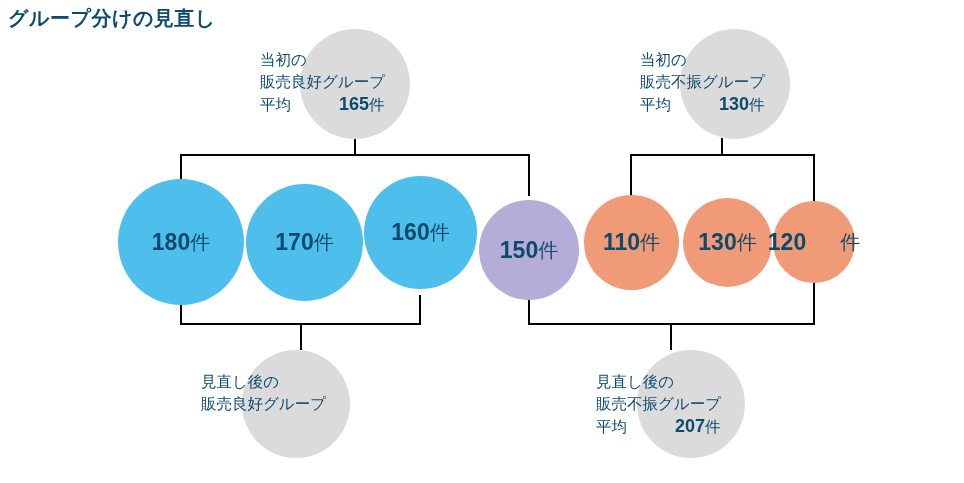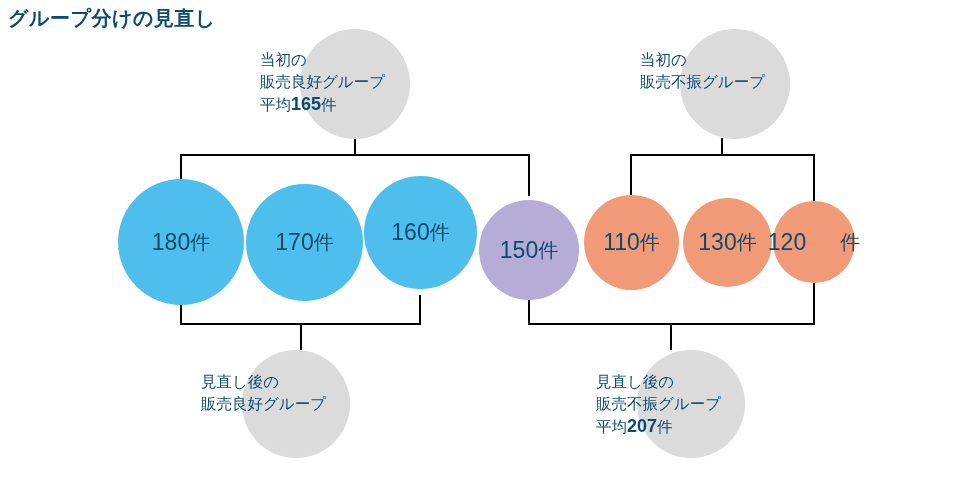--- a/index.html
+++ b/index.html
@@ -11,28 +11,28 @@
   .title {
     position:absolute; left:8px; top:5px;
     font-size:20px; font-weight:700; letter-spacing:0.5px;
   }
   .line { position:absolute; background:#000; z-index:1; }
   .circle {
     position:absolute; border-radius:50%; z-index:2;
     display:flex; align-items:center; justify-content:center;
     white-space:nowrap;
   }
-  .cnum  { font-weight:400; font-size:23px; }
+  .cnum  { font-weight:700; font-size:23px; }
   .cunit { font-weight:400; font-size:20px; }
   .bubble { position:absolute; border-radius:50%; z-index:2; }
   .note {
     position:absolute; width:190px; z-index:3; 
     font-size:15.5px; line-height:22px; white-space:nowrap;
   }
-  .avg-value { font-weight:700; font-size:18px; }
+  .avg-value { font-weight:700; font-size:18px;padding-left:48px; }
 </style>
 </head>
 <body>
 
 <div class="stage">
 
   <div class="title">グループ分けの見直し</div>
 
   <div>
     <div class="line" style="left: 180px; top: 154px; width: 350px; height: 2px; background-color: rgb(0, 0, 0);"></div>
@@ -98,20 +98,21 @@
 
   <div class="note" style="left:260px;top:49px">
     <div>当初の</div>
     <div>販売良好グループ</div>
     <div><span>平均</span><span class="avg-value">165</span><span>件</span></div>
   </div>
 
   <div class="note" style="left:640px;top:49px">
     <div>当初の</div>
     <div>販売不振グループ</div>
+    <div><span>平均</span><span class="avg-value">130</span><span>件</span></div>
   </div>
 
   <div class="note" style="left:201px;top:371px">
     <div>見直し後の</div>
     <div>販売良好グループ</div>
   </div>
 
   <div class="note" style="left:596px;top:371px">
     <div>見直し後の</div>
     <div>販売不振グループ</div>

